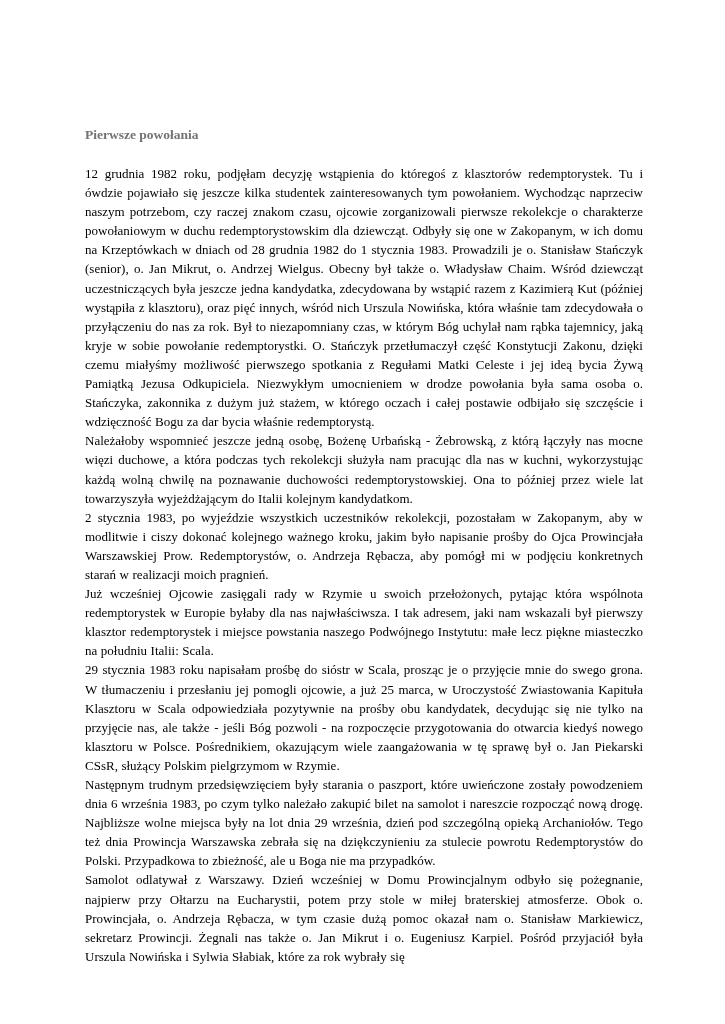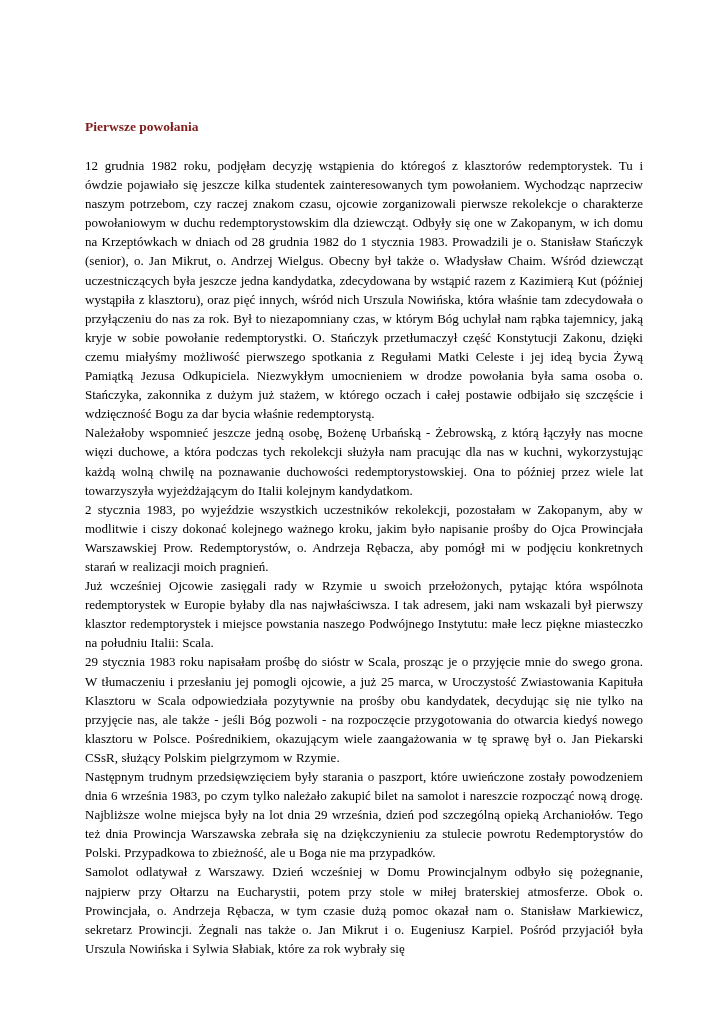--- a/index.html
+++ b/index.html
@@ -18,22 +18,22 @@
   }
   .content {
     position: absolute;
     top: 113px;
     left: 85px;
     width: 558px;
   }
   .doc-heading {
     font-size: 13.5px;
     font-weight: bold;
-    color: #7f1d1d;
-    margin: 4px 0 20px 0;
+    color: #737373;
+    margin: 12px 0 20px 0;
     line-height: 19px;
   }
   .doc-paragraph {
     font-size: 13px;
     line-height: 19.1px;
     text-align: justify;
     margin: 0;
     padding: 0;
     word-spacing: 0.3px;
   }

